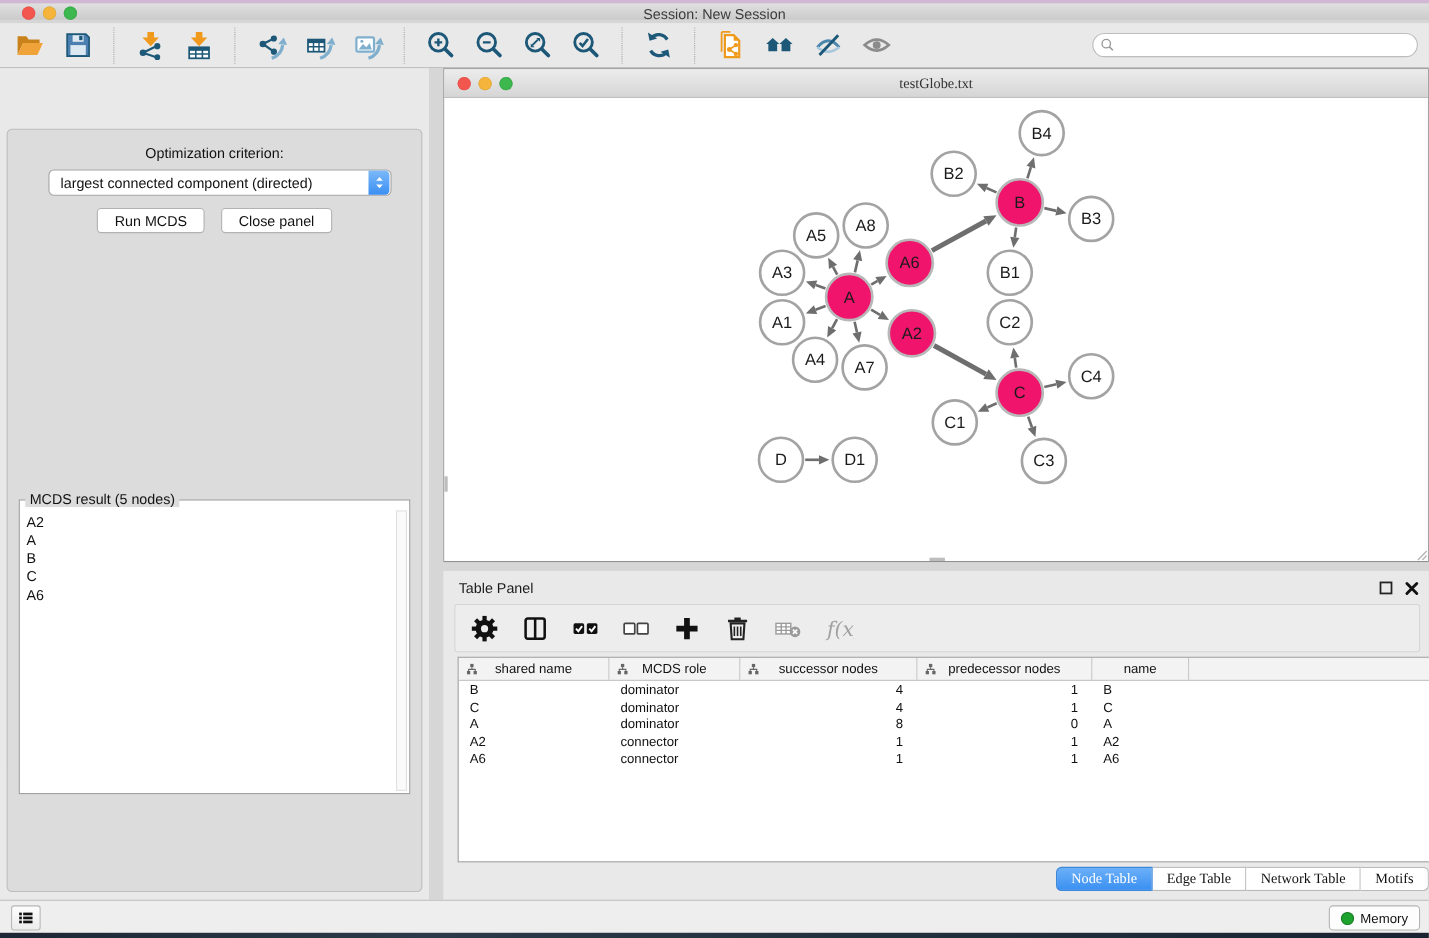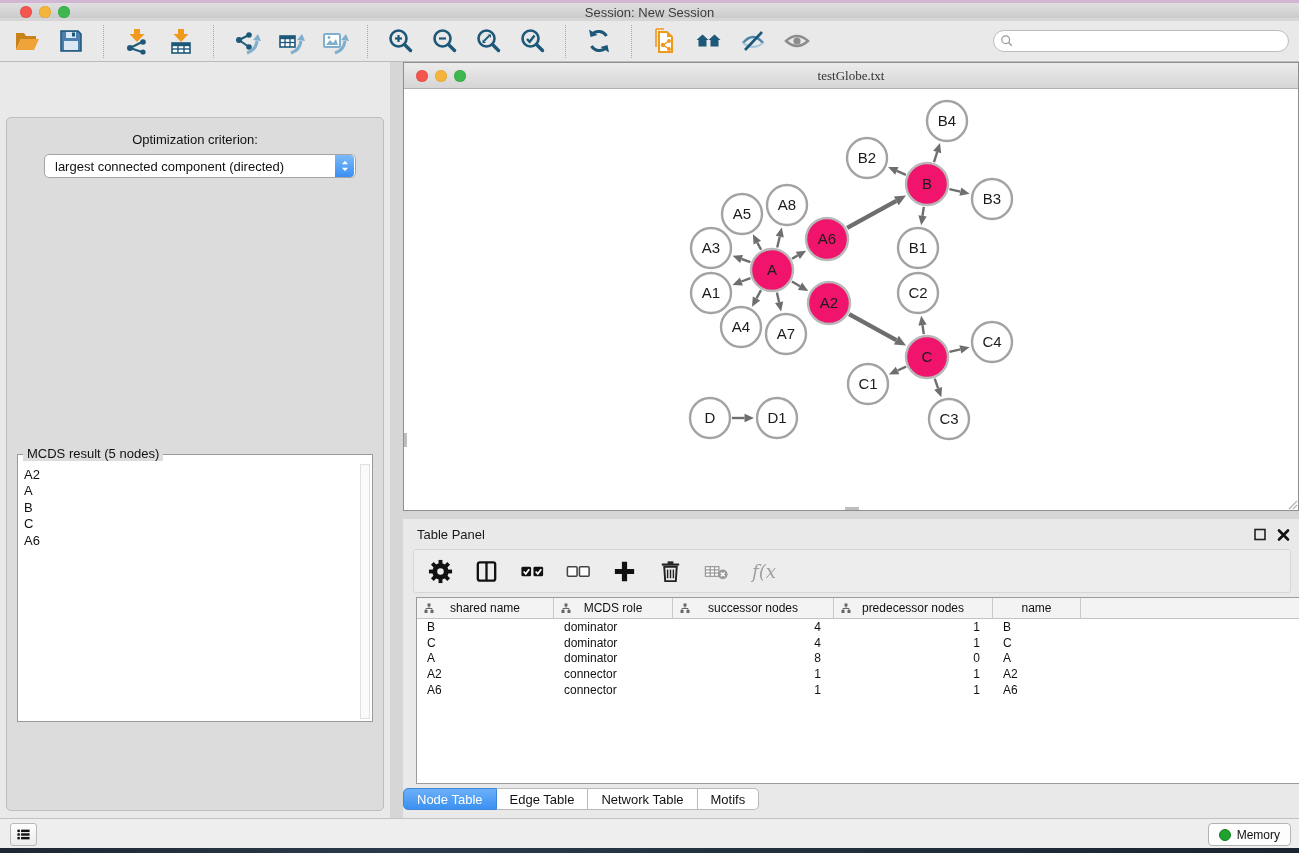--- a/index.html
+++ b/index.html
@@ -84,21 +84,21 @@
   .tbl { position:absolute; left:13px; top:78px; width:1035px; height:187px; background:#fff; border:1px solid #9b9b9b; overflow:hidden; }
   .tbl-head { display:flex; height:21px; background:#f3f3f3; border-bottom:1px solid #c4c4c4; }
   .th { position:relative; display:flex; align-items:center; justify-content:center; font-size:12px; color:#111;
     border-right:1px solid #c9c9c9; flex-shrink:0; }
   .th .sorticon { position:absolute; left:7px; top:5px; }
   .th-fill { flex:1; }
   .tr { display:flex; height:15.8px; align-items:center; font-size:12px; color:#111; }
   .td { flex-shrink:0; white-space:nowrap; overflow:hidden; }
   .td.l { text-align:left; padding-left:10px; }
   .td.r { text-align:right; padding-right:13px; }
-  #table-tabs { position:absolute; left:0; top:269px; width:100%; justify-content:flex-start; }
+  #table-tabs { position:absolute; left:0; top:269px; width:100%; justify-content:flex-end;font-family:Liberation Serif, serif; }
 
   
   .statusbar { position:absolute; left:0; top:818px; width:1299px; height:30px; background:#eeeeee; border-top:1px solid #c2c2c2; }
   .list-btn { position:absolute; left:10px; top:4px; width:27px; height:23px; background:linear-gradient(#fdfdfd,#ececec);
     border:1px solid #b9b9b9; border-radius:3px; display:flex; align-items:center; justify-content:center; }
   .list-btn svg { width:17px; height:17px; }
   .memory-btn { position:absolute; right:8px; top:4px; height:23px; background:#fdfdfd; border:1px solid #b4b4b4;
     border-radius:4px; display:flex; align-items:center; gap:6px; padding:0 10px; font-size:12px; color:#111; }
   .mem-dot { width:12px; height:12px; border-radius:50%; background:#1ea32e; border:1px solid #157a22; }
   .desktop-strip { position:absolute; left:0; top:848px; width:1299px; height:5px;
@@ -286,20 +286,24 @@
         <div class="opt-label">Optimization criterion:</div>
         <div class="select-box">
           <span class="sel-text">largest connected component (directed)</span>
           <span class="select-stepper">
             <svg viewBox="0 0 14 18" width="12" height="16">
                 <path d="M3.5 7 L7 3 L10.5 7 Z" fill="#fff"></path>
                 <path d="M3.5 11 L7 15 L10.5 11 Z" fill="#fff"></path>
               </svg>
           </span>
         </div>
+        <div class="btn-row">
+          <button class="mac-btn">Run MCDS</button>
+          <button class="mac-btn">Close panel</button>
+        </div>
         <div class="fieldset">
           <span class="legend">MCDS result (5 nodes)</span>
           <div class="mcds-list" id="mcds-list">
               <div>A2</div>
               <div>A</div>
               <div>B</div>
               <div>C</div>
               <div>A6</div>
             </div>
           <div class="mcds-scroll"></div>

